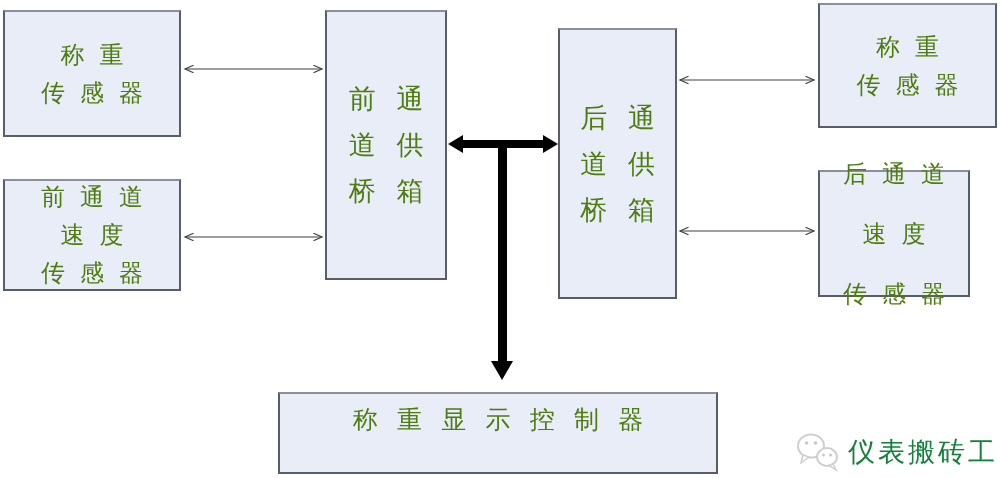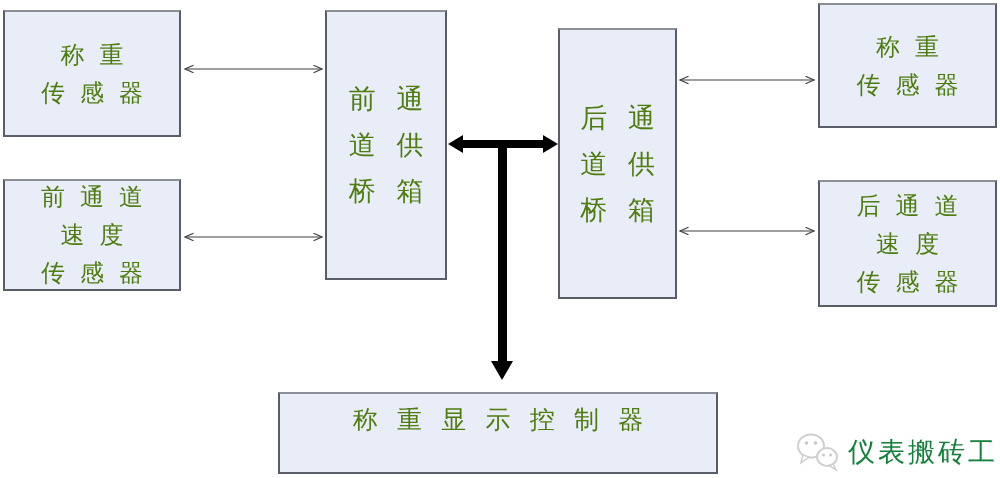--- a/index.html
+++ b/index.html
@@ -32,21 +32,21 @@
   }
   .box.tall .line { font-size: 27px; line-height: 46px; word-spacing: 14px; }
   .box.wide { justify-content: flex-start; }
   .box.wide .line { font-size: 25px; line-height: 36px; word-spacing: 13px; padding-top: 8px; }
 
   #box-weigh-sensor-left  { left: 3px;   top: 10px;  width: 178px; height: 127px; }
   #box-speed-sensor-front { left: 3px;   top: 179px; width: 178px; height: 112px; }
   #box-bridge-front       { left: 325px; top: 10px;  width: 122px; height: 270px; }
   #box-bridge-rear        { left: 558px; top: 28px;  width: 119px; height: 271px; }
   #box-weigh-sensor-right { left: 818px; top: 3px;   width: 179px; height: 125px; }
-  #box-speed-sensor-rear  { left: 818px; top: 180px; width: 179px; height: 127px; }
+  #box-speed-sensor-rear  { left: 818px; top: 170px; width: 152px; height: 127px; gap: 22px; }
   #box-controller         { left: 278px; top: 392px; width: 440px; height: 82px; }
 
   #arrow-overlay {
     position: absolute;
     left: 0; top: 0;
     width: 1000px; height: 478px;
     pointer-events: none;
   }
 
   #watermark {

